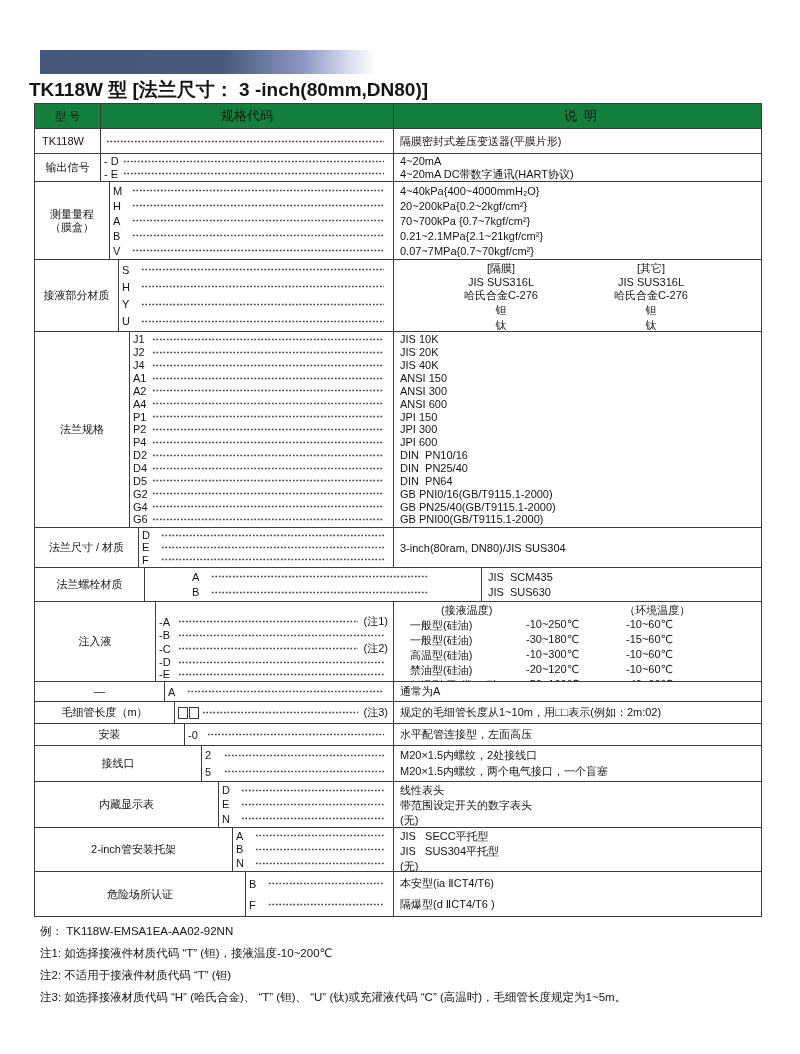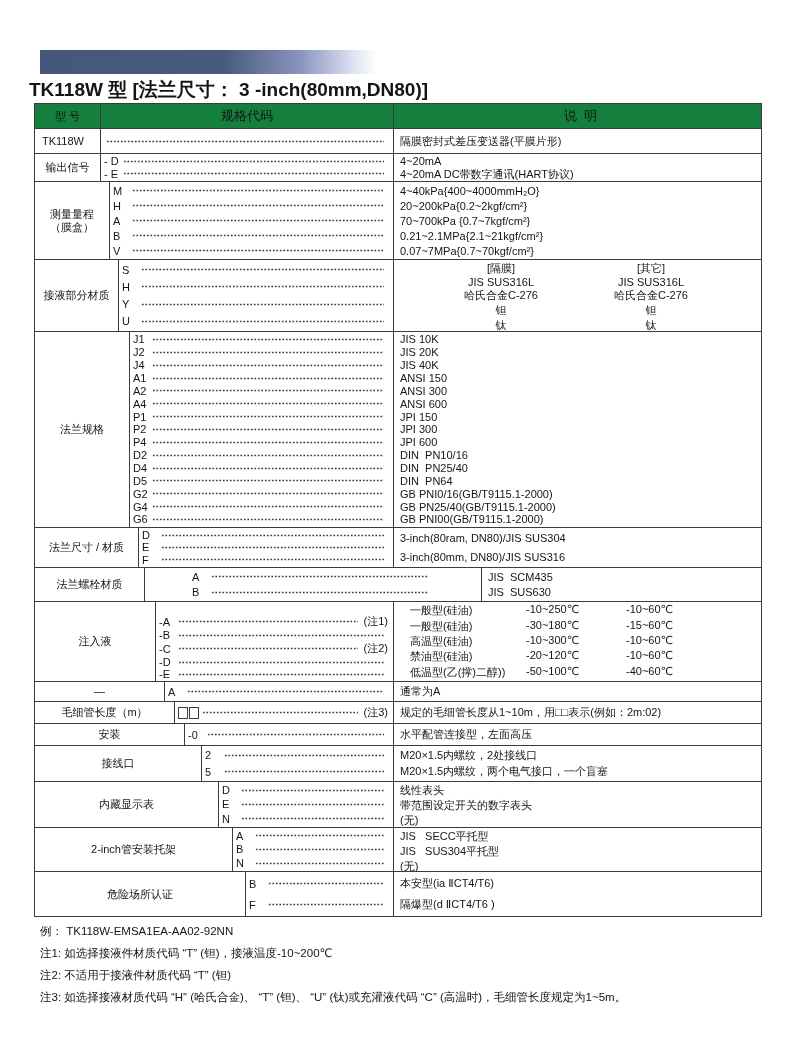--- a/index.html
+++ b/index.html
@@ -272,21 +272,20 @@
           <span class="code">E</span>
           <span class="lead"></span>
         </div>
         <div class="code-line">
           <span class="code">F</span>
           <span class="lead"></span>
         </div>
       </div>
       <div class="cell c-desc">
         <div class="desc-line">3-inch(80ram, DN80)/JIS SUS304</div>
-        <div class="desc-line">3-inch(80mm, DN80)/JIS SUS316</div>
       </div>
     </div>
     <div class="trow" style="height: 34px; gap: 44px;">
       <div class="cell c-label" style="width: 110px;">法兰螺栓材质</div>
       <div class="cell c-code" style="width: 248px;">
         <div class="code-line">
           <span class="code">A</span>
           <span class="lead"></span>
         </div>
         <div class="code-line">
@@ -319,20 +318,21 @@
         <div class="code-line">
           <span class="code">-D</span>
           <span class="lead"></span>
         </div>
         <div class="code-line">
           <span class="code">-E</span>
           <span class="lead"></span>
         </div>
       </div>
       <div class="cell c-desc">
+        <div class="tmp-head"><span class="th1">(接液温度)</span><span class="th2">（环境温度）</span></div>
         <div class="tmp-row"><span class="tname">一般型(硅油)</span><span class="tt1">-10~250℃</span><span class="tt2">-10~60℃</span></div>
         <div class="tmp-row"><span class="tname">一般型(硅油)</span><span class="tt1">-30~180℃</span><span class="tt2">-15~60℃</span></div>
         <div class="tmp-row"><span class="tname">高温型(硅油)</span><span class="tt1">-10~300℃</span><span class="tt2">-10~60℃</span></div>
         <div class="tmp-row"><span class="tname">禁油型(硅油)</span><span class="tt1">-20~120℃</span><span class="tt2">-10~60℃</span></div>
         <div class="tmp-row"><span class="tname">低温型(乙(撑)二醇))</span><span class="tt1">-50~100℃</span><span class="tt2">-40~60℃</span></div>
       </div>
     </div>
     <div class="trow" style="height: 20px;">
       <div class="cell c-label" style="width: 130px;">—</div>
       <div class="cell c-code" style="width: 228px;">

